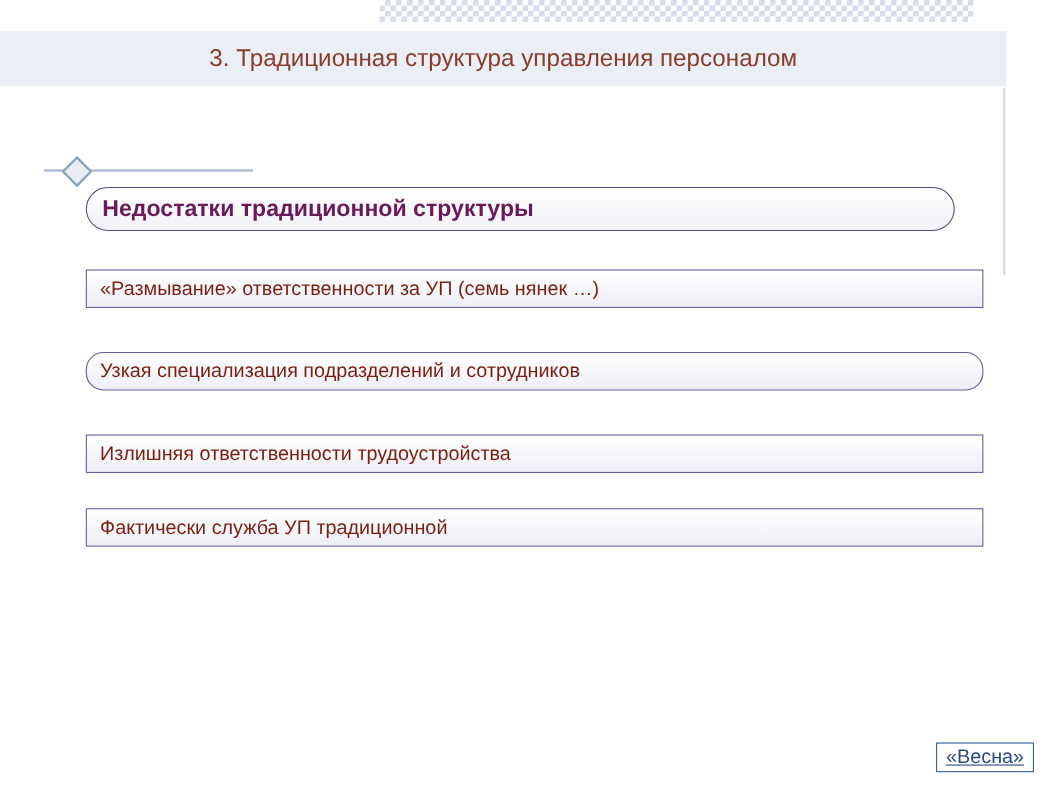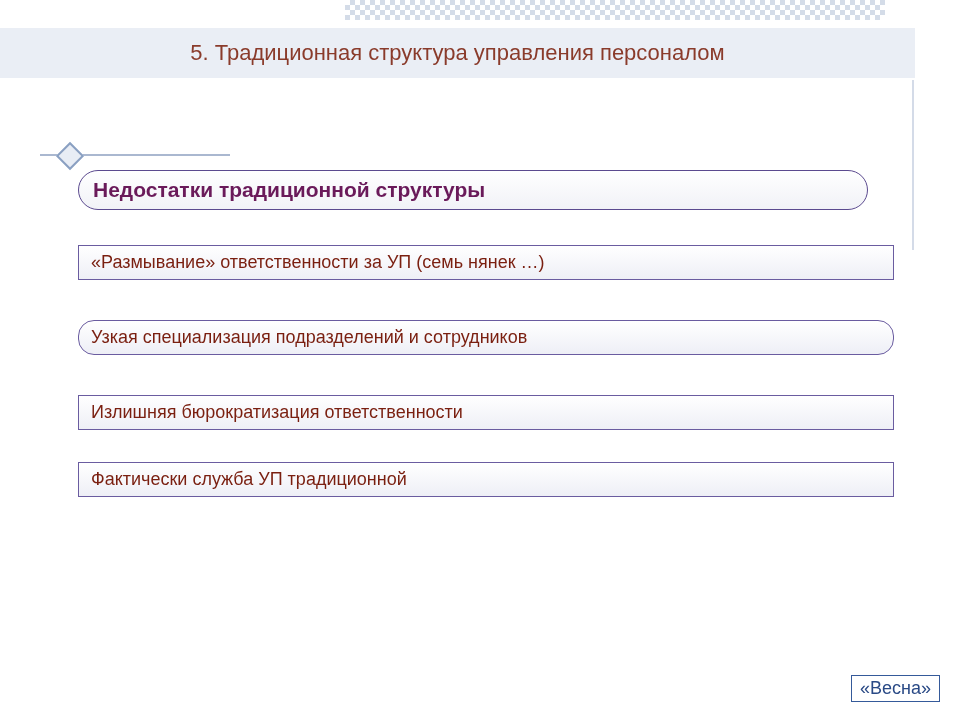--- a/index.html
+++ b/index.html
@@ -88,49 +88,50 @@
     font-size: 18px;
   }
   .footer-link {
     position: absolute;
     bottom: 18px;
     right: 20px;
     border: 1px solid #355a9a;
     padding: 2px 8px;
     color: #2a4a86;
     font-size: 18px;
+    text-decoration: underline;
     background: #ffffff;
   }
 </style>
 </head>
 <body>
 
 <div class="top-pattern"></div>
 
 <div class="title-bar">
-  <span>5. Традиционная структура управления персоналом</span>
+  <span>3. Традиционная структура управления персоналом</span>
 </div>
 
 <div class="right-rule"></div>
 
 <div class="anchor-line"></div>
 <div class="anchor-dot"></div>
 
 <div class="section-box" style="top:170px;border-radius:20px;">
   <span>Недостатки традиционной структуры</span>
 </div>
 
 <div class="item-box" style="top:245px;">
   <span>«Размывание» ответственности за УП (семь нянек …)</span>
 </div>
 <div class="item-box" style="top:320px;border-radius:16px;">
   <span>Узкая специализация подразделений и сотрудников</span>
 </div>
 <div class="item-box" style="top:395px;">
-  <span>Излишняя бюрократизация ответственности</span>
+  <span>Излишняя ответственности трудоустройства</span>
 </div>
 <div class="item-box" style="top:462px;">
   <span>Фактически служба УП традиционной</span>
 </div>
 
 <div class="footer-link">
   <span>«Весна»</span>
 </div>
 
 </body></html>

